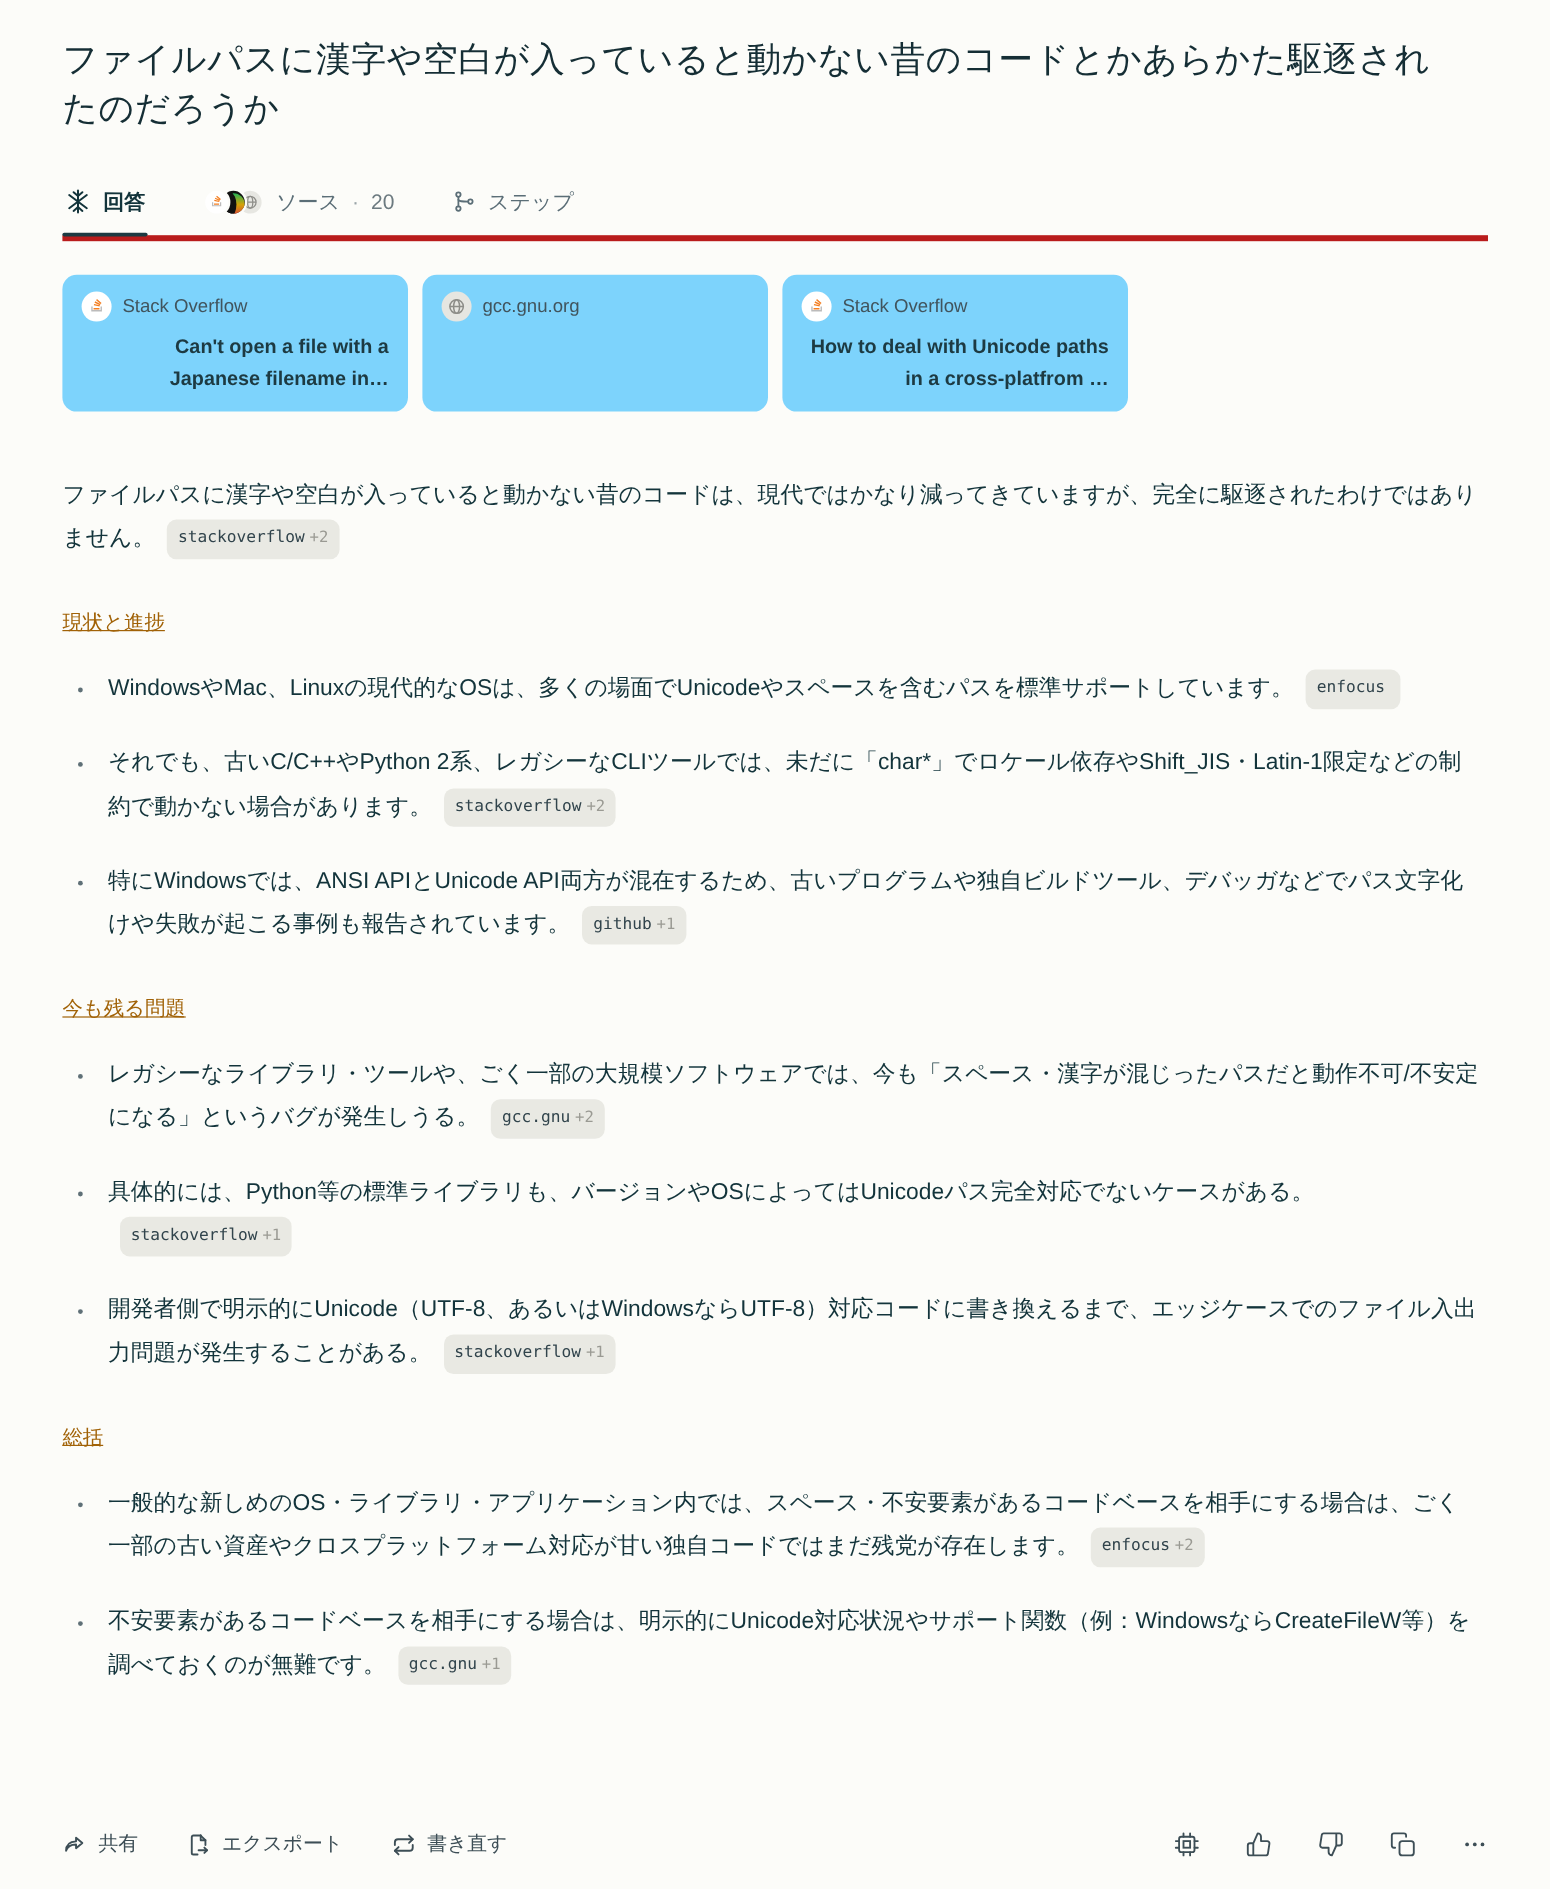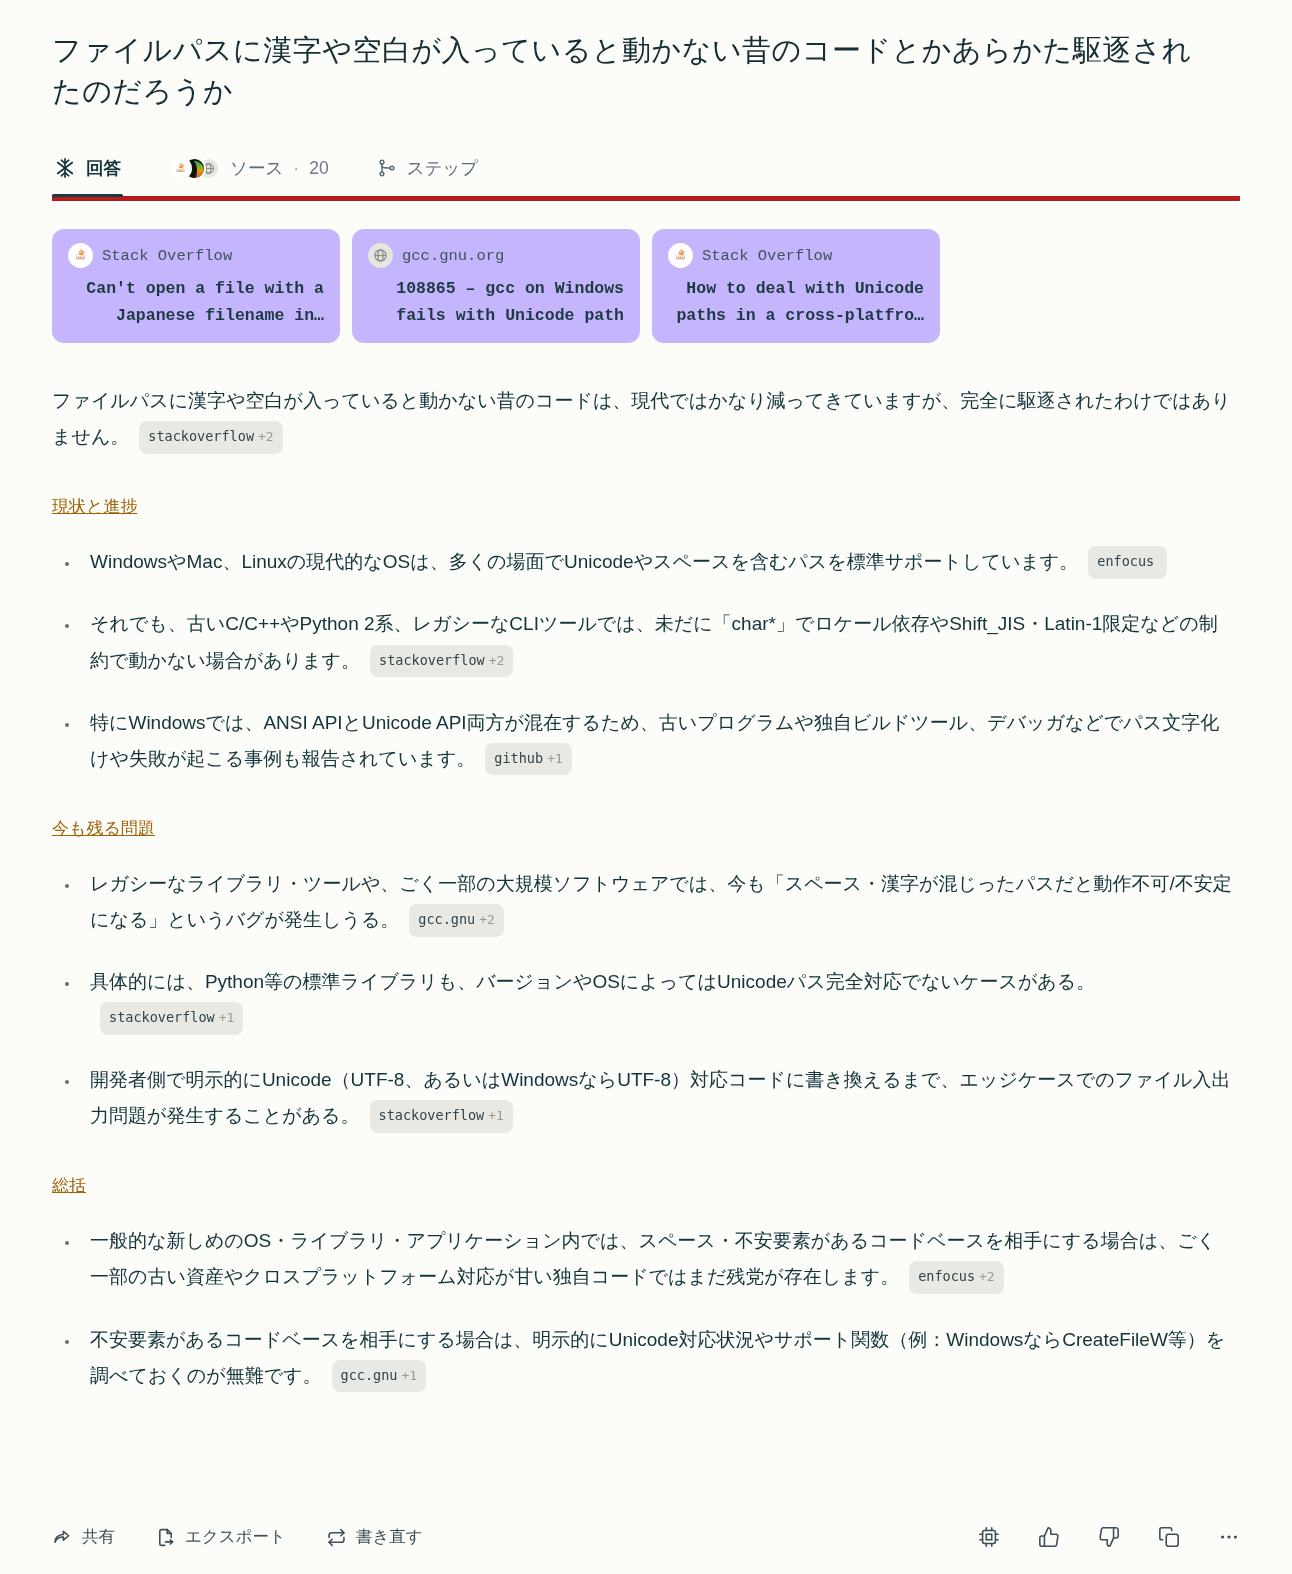--- a/index.html
+++ b/index.html
@@ -25,31 +25,31 @@
   .fav.dark  { background:#111; z-index:2; overflow:hidden; position:relative; }
   .fav.dark::before { content:""; position:absolute; left:9px; top:2px; width:10px; height:19px;
       border-radius:0 10px 10px 0; background:linear-gradient(180deg,#22c55e 0%,#eab308 50%,#ef4444 100%); opacity:.9; }
   .fav.dark::after { content:""; position:absolute; left:3px; top:2px; width:9px; height:19px; background:#111; border-radius:50%; }
   .fav.gray  { background:#e7e7e2; z-index:1; }
   .tab-count { color:#6c7a80; font-weight:400; }
   .tab-dot { color:#9aa4a8; font-weight:400; }
 
   
   .cards { display:grid; grid-template-columns:repeat(4,1fr); gap:12px; margin-top:28px; }
-  .card { background:#c4b5fd; border-radius:12px; padding:14px 16px; min-height:106px; cursor:pointer;font-family:Liberation Mono, monospace; }
+  .card { background:#7dd3fc; border-radius:12px; padding:14px 16px; min-height:106px; cursor:pointer; }
   .card-head { display:flex; align-items:center; gap:9px; margin-bottom:8px; }
   .card-fav { width:25px; height:25px; border-radius:50%; display:flex; align-items:center; justify-content:center; flex:0 0 auto; }
   .card-fav.so { background:#ffffff; }
   .card-fav.gl { background:#e6e6e1; }
   .card-site { font-size:15.5px; color:#41545d; }
   .card-title { font-size:16.5px; line-height:1.6; font-weight:600; color:#1d3a42;
       display:-webkit-box; -webkit-line-clamp:2; -webkit-box-orient:vertical; overflow:hidden;text-align:right; }
 
   
-  .answer { margin-top:40px; max-width:1180px; }
+  .answer { margin-top:52px; max-width:1180px; }
   .para { font-size:19px; line-height:1.9; color:#13343b; }
   .chip { display:inline-flex; align-items:baseline; background:#e9e9e3; border-radius:8px;
       padding:3px 9px 4px 9px; margin-left:10px; cursor:pointer; vertical-align:2px; white-space:nowrap; }
   .chip-label { font-family:"DejaVu Sans Mono","Liberation Mono",monospace; font-size:13.5px; color:#31444c; }
   .chip-count { font-family:"DejaVu Sans Mono","Liberation Mono",monospace; font-size:13px; color:#9a9a93; margin-left:4px; }
   .section-h { font-size:17px; font-weight:500; color:#a16207; margin-top:40px;text-decoration:underline; }
   ul.bullets { margin-top:26px; padding-left:28px; list-style:disc; }
   ul.bullets li { font-size:19px; line-height:1.9; margin-bottom:26px; padding-left:10px; color:#13343b; }
   ul.bullets li::marker { color:#5f7077; font-size:14px; }
 
@@ -136,21 +136,20 @@
       <div class="card-head">
         <span class="card-fav gl">
           <svg width="15" height="15" viewBox="0 0 24 24" fill="none" stroke="#8e8e89" stroke-width="2">
               <circle cx="12" cy="12" r="9"></circle>
               <ellipse cx="12" cy="12" rx="4" ry="9"></ellipse>
               <path d="M3 12h18"></path>
             </svg>
         </span>
         <span class="card-site">gcc.gnu.org</span>
       </div>
-      <div class="card-title">108865 – gcc on Windows fails with Unicode path to…</div>
     </div>
 
     <div class="card">
       <div class="card-head">
         <span class="card-fav so">
           <svg width="15" height="15" viewBox="0 0 32 32">
               <path fill="#bcbbbb" d="M23 22v-6h2.5v8.5H6.5V16H9v6z"></path>
               <path fill="#f48024" d="M10.6 18.5h10.5V21H10.6zm.4-4.9l10.3 2.2.5-2.4-10.3-2.2zm1.4-4.6l9.5 4.4 1-2.2-9.5-4.5zm2.7-4.4l8.1 6.7 1.6-1.9-8.1-6.7z"></path>
             </svg>
         </span>

